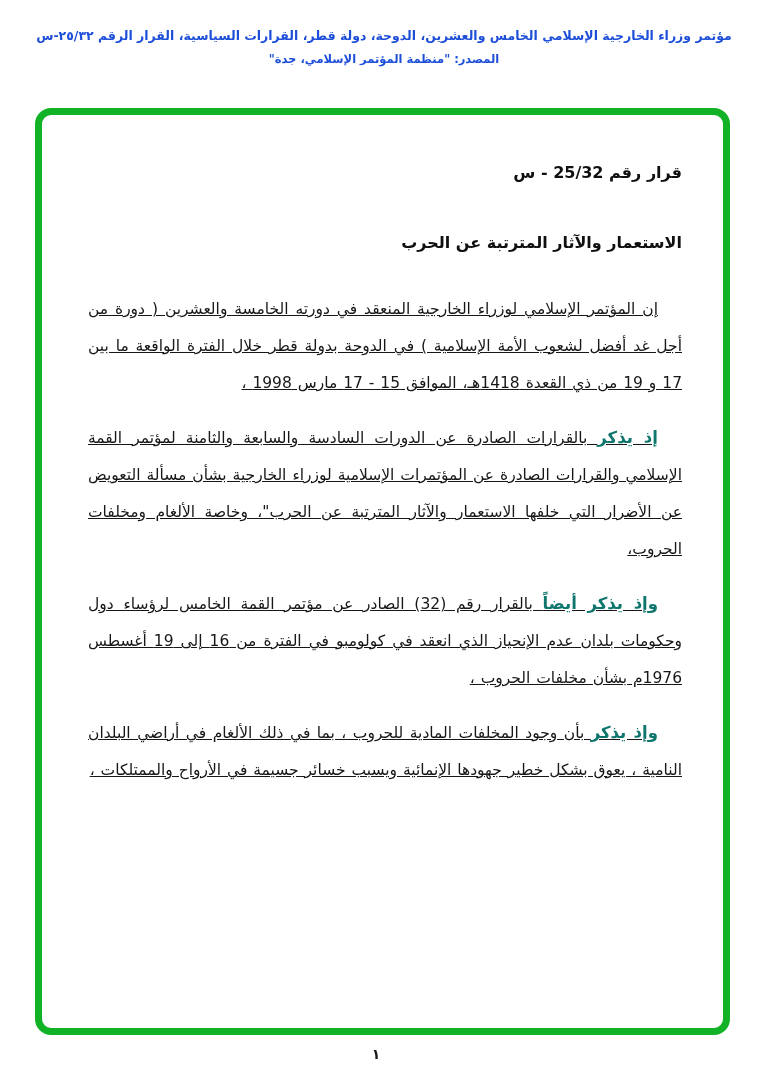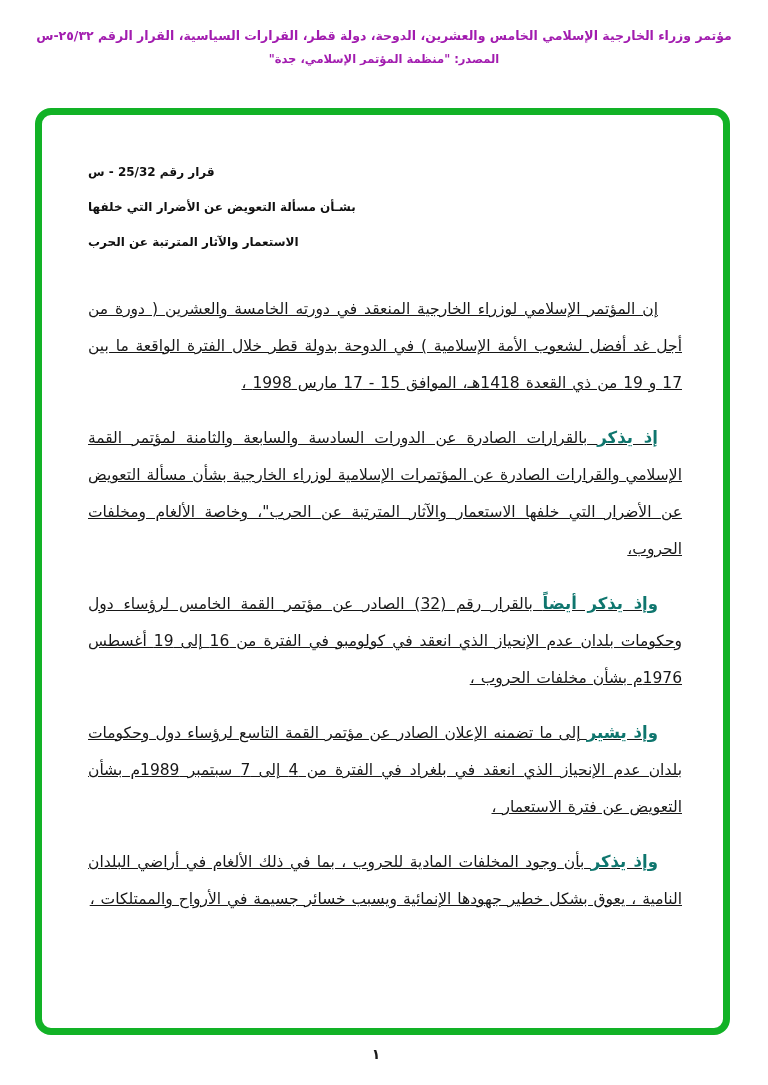--- a/index.html
+++ b/index.html
@@ -20,21 +20,21 @@
   }
   
   .scan-header {
     position: absolute;
     top: 28px;
     left: 6px;
     right: 6px;
     direction: rtl;
     text-align: center;
     font-weight: bold;
-    color: #a21caf;
+    color: #1d4ed8;
   }
   .scan-header .line1 {
     font-size: 12.5px;
     letter-spacing: 0px;
     white-space: nowrap;
     margin-bottom: 9px;
   }
   .scan-header .line2 {
     font-size: 11.5px;
   }
@@ -50,23 +50,23 @@
     background: #ffffff;
   }
   .frame-content {
     position: absolute;
     top: 40px;
     right: 41px;
     left: 46px;
     direction: rtl;
   }
   .resolution-title {
-    text-align: left;
+    text-align: right;
     font-weight: bold;
-    font-size: 12px;
+    font-size: 16px;
     line-height: 35px;
     color: #101010;
     margin: 0 0 30px 0;
   }
   .paragraph {
     font-size: 15.5px;
     line-height: 37px;
     text-align: justify;
     text-justify: inter-word;
     text-indent: 24px;
@@ -99,31 +99,30 @@
   <div class="scan-header">
     <div class="line1">مؤتمر وزراء الخارجية الإسلامي الخامس والعشرين، الدوحة، دولة قطر، القرارات السياسية، القرار الرقم ٢٥/٣٢-س</div>
     <div class="line2">المصدر:  "منظمة المؤتمر الإسلامي، جدة"</div>
   </div>
 
   <div class="resolution-frame">
     <div class="frame-content">
 
       <h1 class="resolution-title">
         <span>قرار رقم 25/32 - س</span><br>
-        <span>بشـأن مسألة التعويض عن الأضرار التي خلفها</span><br>
+        <br>
         <span>الاستعمار والآثار المترتبة عن الحرب</span>
       </h1>
 
       <p class="paragraph"><span class="lead"></span><span>إن المؤتمر الإسلامي لوزراء الخارجية المنعقد في دورته الخامسة والعشرين ( دورة من أجل غد أفضل لشعوب الأمة الإسلامية ) في  الدوحة بدولة قطر خلال الفترة الواقعة ما بين  17 و  19 من ذي القعدة 1418هـ، الموافق 15 - 17 مارس 1998 ،</span></p>
 
       <p class="paragraph"><span class="lead">إذ يذكر</span><span> بالقرارات الصادرة عن الدورات السادسة والسابعة والثامنة لمؤتمر القمة الإسلامي والقرارات الصادرة عن المؤتمرات الإسلامية لوزراء الخارجية بشأن مسألة التعويض عن الأضرار التي خلفها الاستعمار والآثار المترتبة عن الحرب"، وخاصة الألغام ومخلفات الحروب،</span></p>
 
       <p class="paragraph"><span class="lead">وإذ يذكر أيضاً</span><span> بالقرار رقم (32) الصادر عن مؤتمر القمة الخامس لرؤساء دول وحكومات بلدان عدم الإنحياز الذي انعقد في كولومبو في الفترة من 16 إلى 19 أغسطس 1976م بشأن مخلفات الحروب ،</span></p>
 
-      <p class="paragraph"><span class="lead">وإذ يشير</span><span> إلى ما تضمنه الإعلان الصادر عن مؤتمر القمة التاسع لرؤساء دول وحكومات بلدان عدم الإنحياز الذي انعقد في بلغراد في الفترة من 4 إلى 7 سبتمبر 1989م بشأن التعويض عن فترة الاستعمار ،</span></p>
 
 
 
       <p class="paragraph"><span class="lead">وإذ يذكر</span><span> بأن وجود المخلفات المادية للحروب ، بما في ذلك الألغام في أراضي  البلدان النامية ،  يعوق بشكل خطير جهودها الإنمائية ويسبب خسائر جسيمة في الأرواح والممتلكات ،</span></p>
 
     </div>
   </div>
 
   <div class="page-number">١</div>
 

